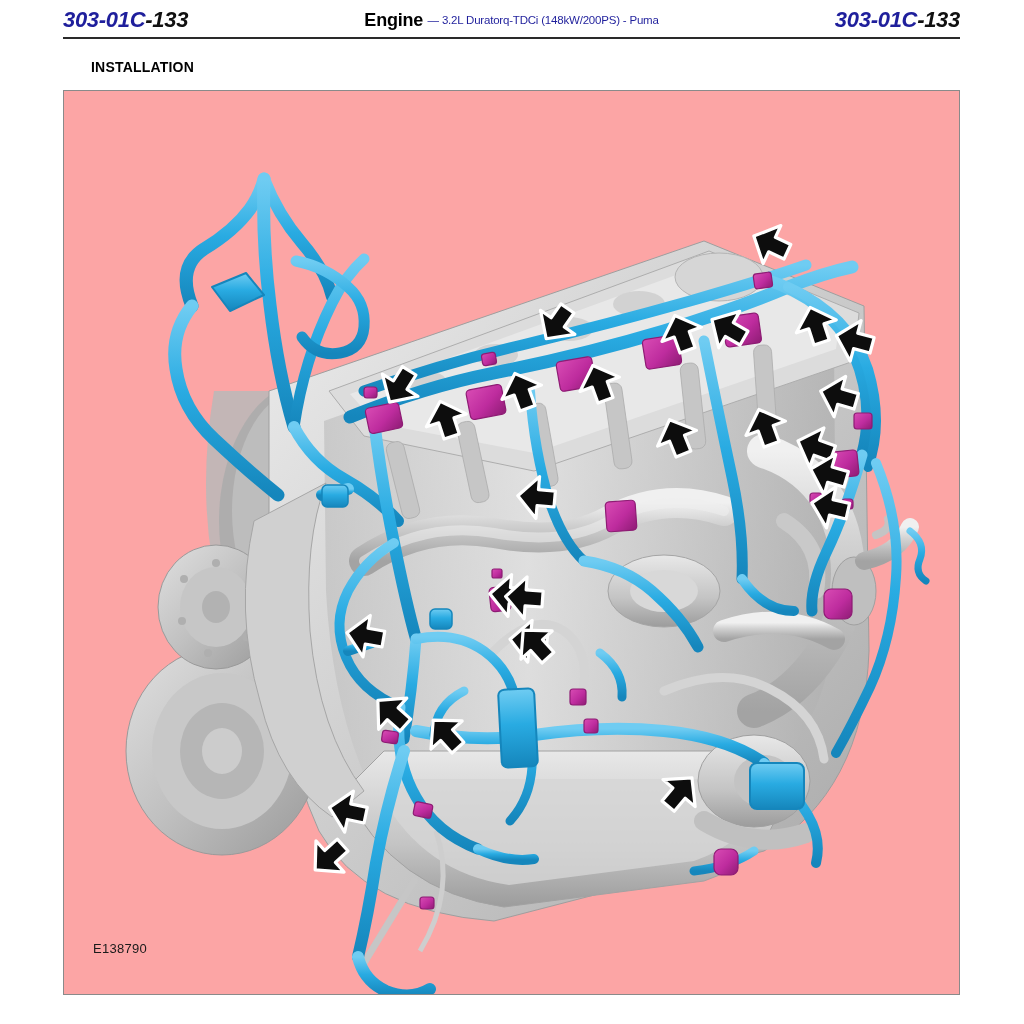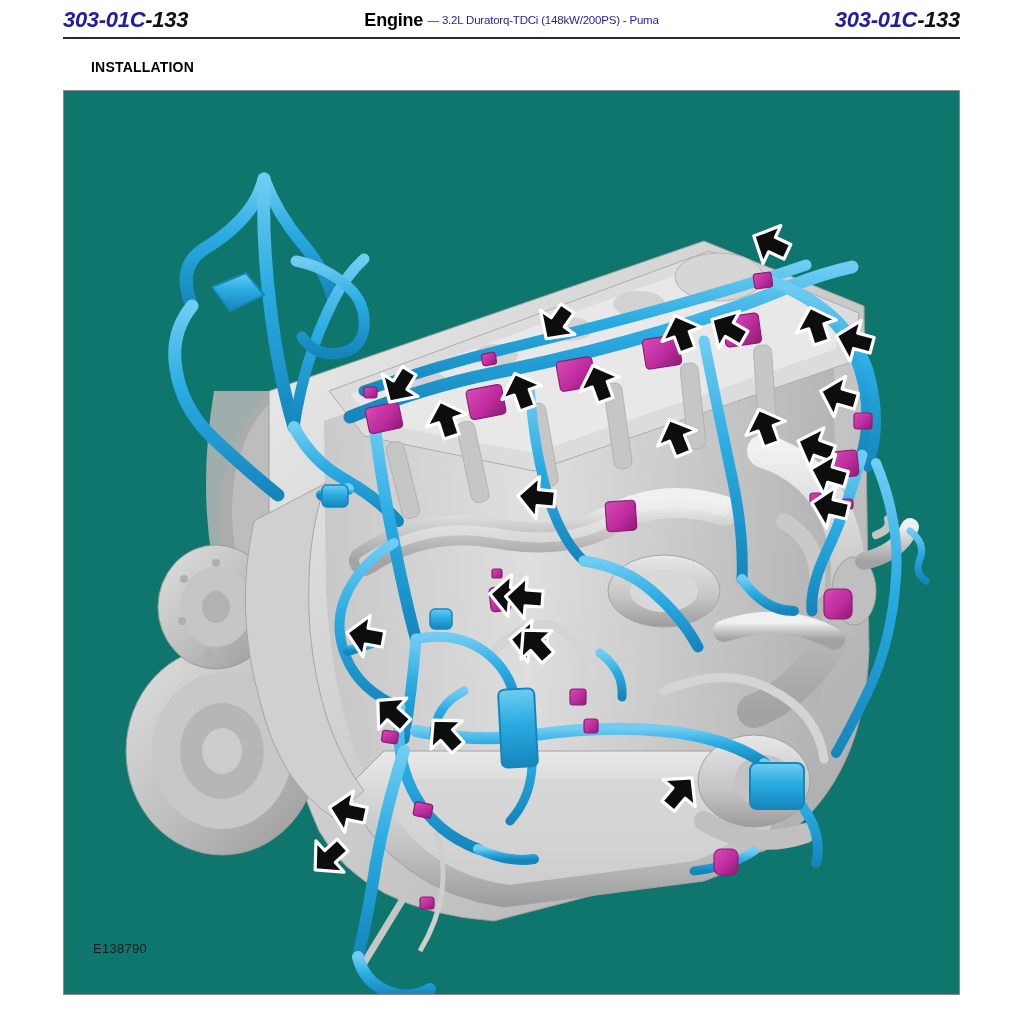--- a/index.html
+++ b/index.html
@@ -91,21 +91,21 @@
   }
 
   
   #figure-frame {
     position: absolute;
     left: 63px;
     top: 90px;
     width: 897px;
     height: 905px;
     border: 1px solid #8a8a8a;
-    background: #0f766e;
+    background: #fca5a5;
     box-sizing: border-box;
     overflow: hidden;
   }
   #figure-svg {
     position: absolute;
     left: 0; top: 0;
     width: 895px;
     height: 903px;
     display: block;
   }

